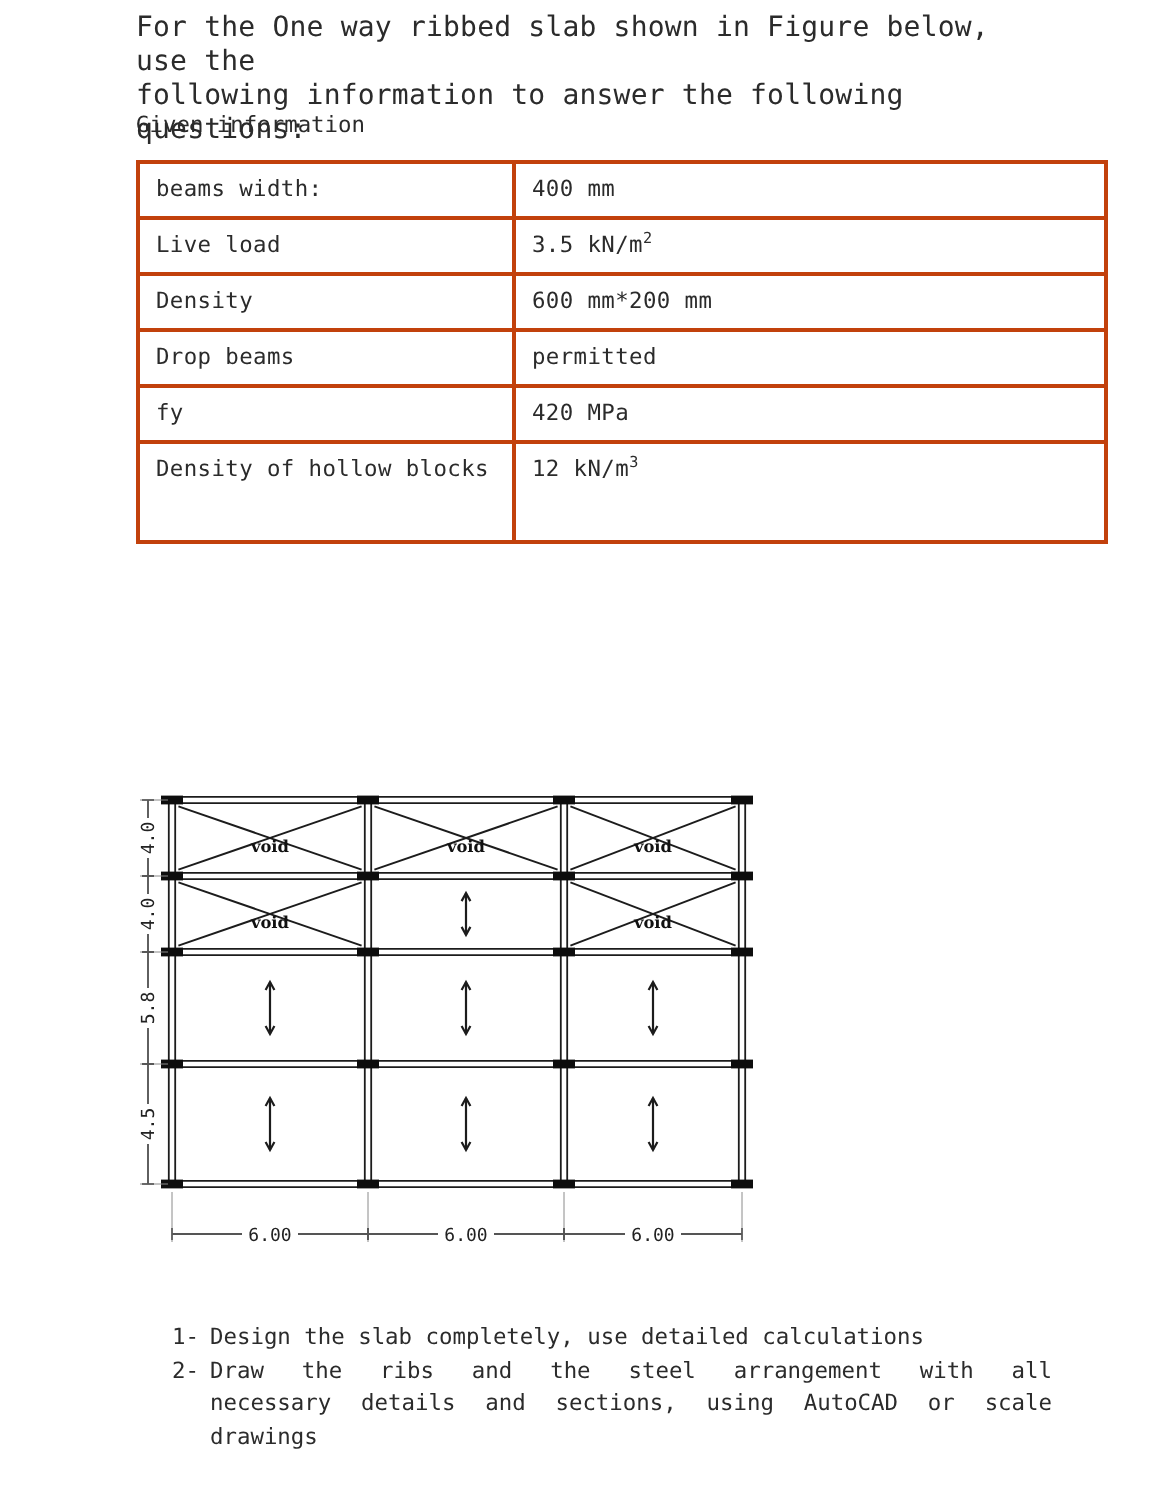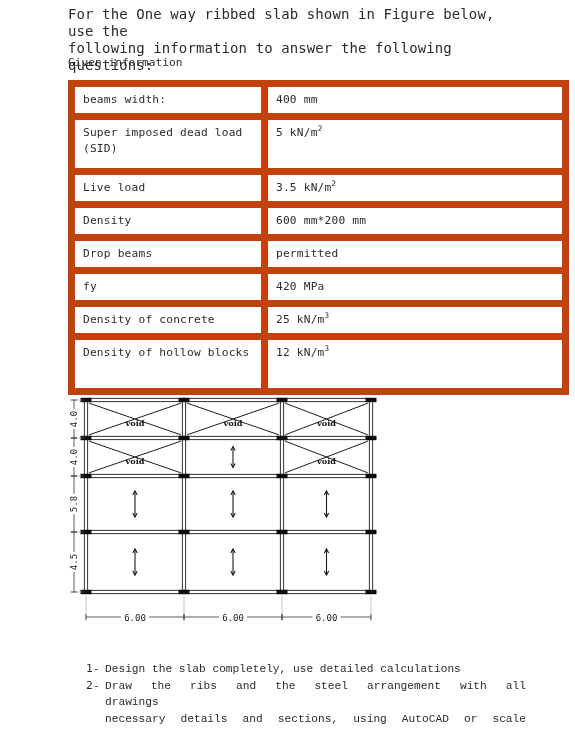--- a/index.html
+++ b/index.html
@@ -38,21 +38,21 @@
   
   .given-table {
     position: absolute;
     left: 68px;
     top: 80px;
     width: 450px;
     border-collapse: collapse;
     table-layout: fixed;
   }
   .given-table td {
-    border: 7px solid #c2410c;
+    border: 2px solid #c2410c;
     font-size: 11.2px;
     line-height: 16px;
     padding: 5px 7px 5px 8px;
     vertical-align: top;
     letter-spacing: 0.2px;
   }
   .given-table td.k { width: 171px; }
   .given-table td.v { width: 279px; }
   .given-table tr.tall td { height: 38px; }
   sup { font-size: 7.6px; vertical-align: super; line-height: 0; }
@@ -71,21 +71,21 @@
   .questions {
     position: absolute;
     left: 86px;
     top: 661px;
     width: 440px;
     font-size: 11.2px;
     line-height: 16.5px;
   }
   .q-row { display: flex; align-items: flex-start; }
   .q-num { width: 19px; flex: 0 0 19px; }
-  .q-body { flex: 1 1 auto; font-family: Liberation Mono, monospace; }
+  .q-body { flex: 1 1 auto; }
   .q-just {
     text-align: justify;
     text-align-last: left;
   }
   .q-just .ln { display: block; }
   .q-just .ln.spread {
     text-align: justify;
     text-align-last: justify;
   }
 </style>
@@ -95,44 +95,35 @@
 <div class="intro">For the One way ribbed slab shown in Figure below, use the
 following information to answer the following questions:</div>
 <div class="given-label">Given information</div>
 
 <table class="given-table">
   <tbody>
     <tr>
       <td class="k">beams width:</td>
       <td class="v"><span>400 mm</span><sup></sup></td>
     </tr>
-    <tr class="tall">
-      <td class="k">Super imposed dead
-load (SID)</td>
-      <td class="v"><span>5 kN/m</span><sup>2</sup></td>
-    </tr>
     <tr>
       <td class="k">Live load</td>
       <td class="v"><span>3.5 kN/m</span><sup>2</sup></td>
     </tr>
     <tr>
       <td class="k">Density</td>
       <td class="v"><span>600 mm*200 mm</span><sup></sup></td>
     </tr>
     <tr>
       <td class="k">Drop beams</td>
       <td class="v"><span>permitted</span><sup></sup></td>
     </tr>
     <tr>
       <td class="k">fy</td>
       <td class="v"><span>420 MPa</span><sup></sup></td>
-    </tr>
-    <tr>
-      <td class="k">Density of concrete</td>
-      <td class="v"><span>25 kN/m</span><sup>3</sup></td>
     </tr>
     <tr class="tall">
       <td class="k">Density of hollow
 blocks</td>
       <td class="v"><span>12 kN/m</span><sup>3</sup></td>
     </tr>
   </tbody>
 </table>
 
 <div class="plan-wrap">
@@ -255,17 +246,17 @@
 
 <div class="questions">
   <div class="q-row">
     <span class="q-num">1-</span>
     <span class="q-body">Design the slab completely, use detailed calculations</span>
   </div>
   <div class="q-row">
     <span class="q-num">2-</span>
     <span class="q-body q-just">
       <span class="ln spread">Draw the ribs and the steel arrangement with all</span>
+      <span class="ln spread">necessary details and sections, using AutoCAD or scale</span>
       <span class="ln">drawings</span>
-      <span class="ln spread">necessary details and sections, using AutoCAD or scale</span>
     </span>
   </div>
 </div>
 
 </body></html>

